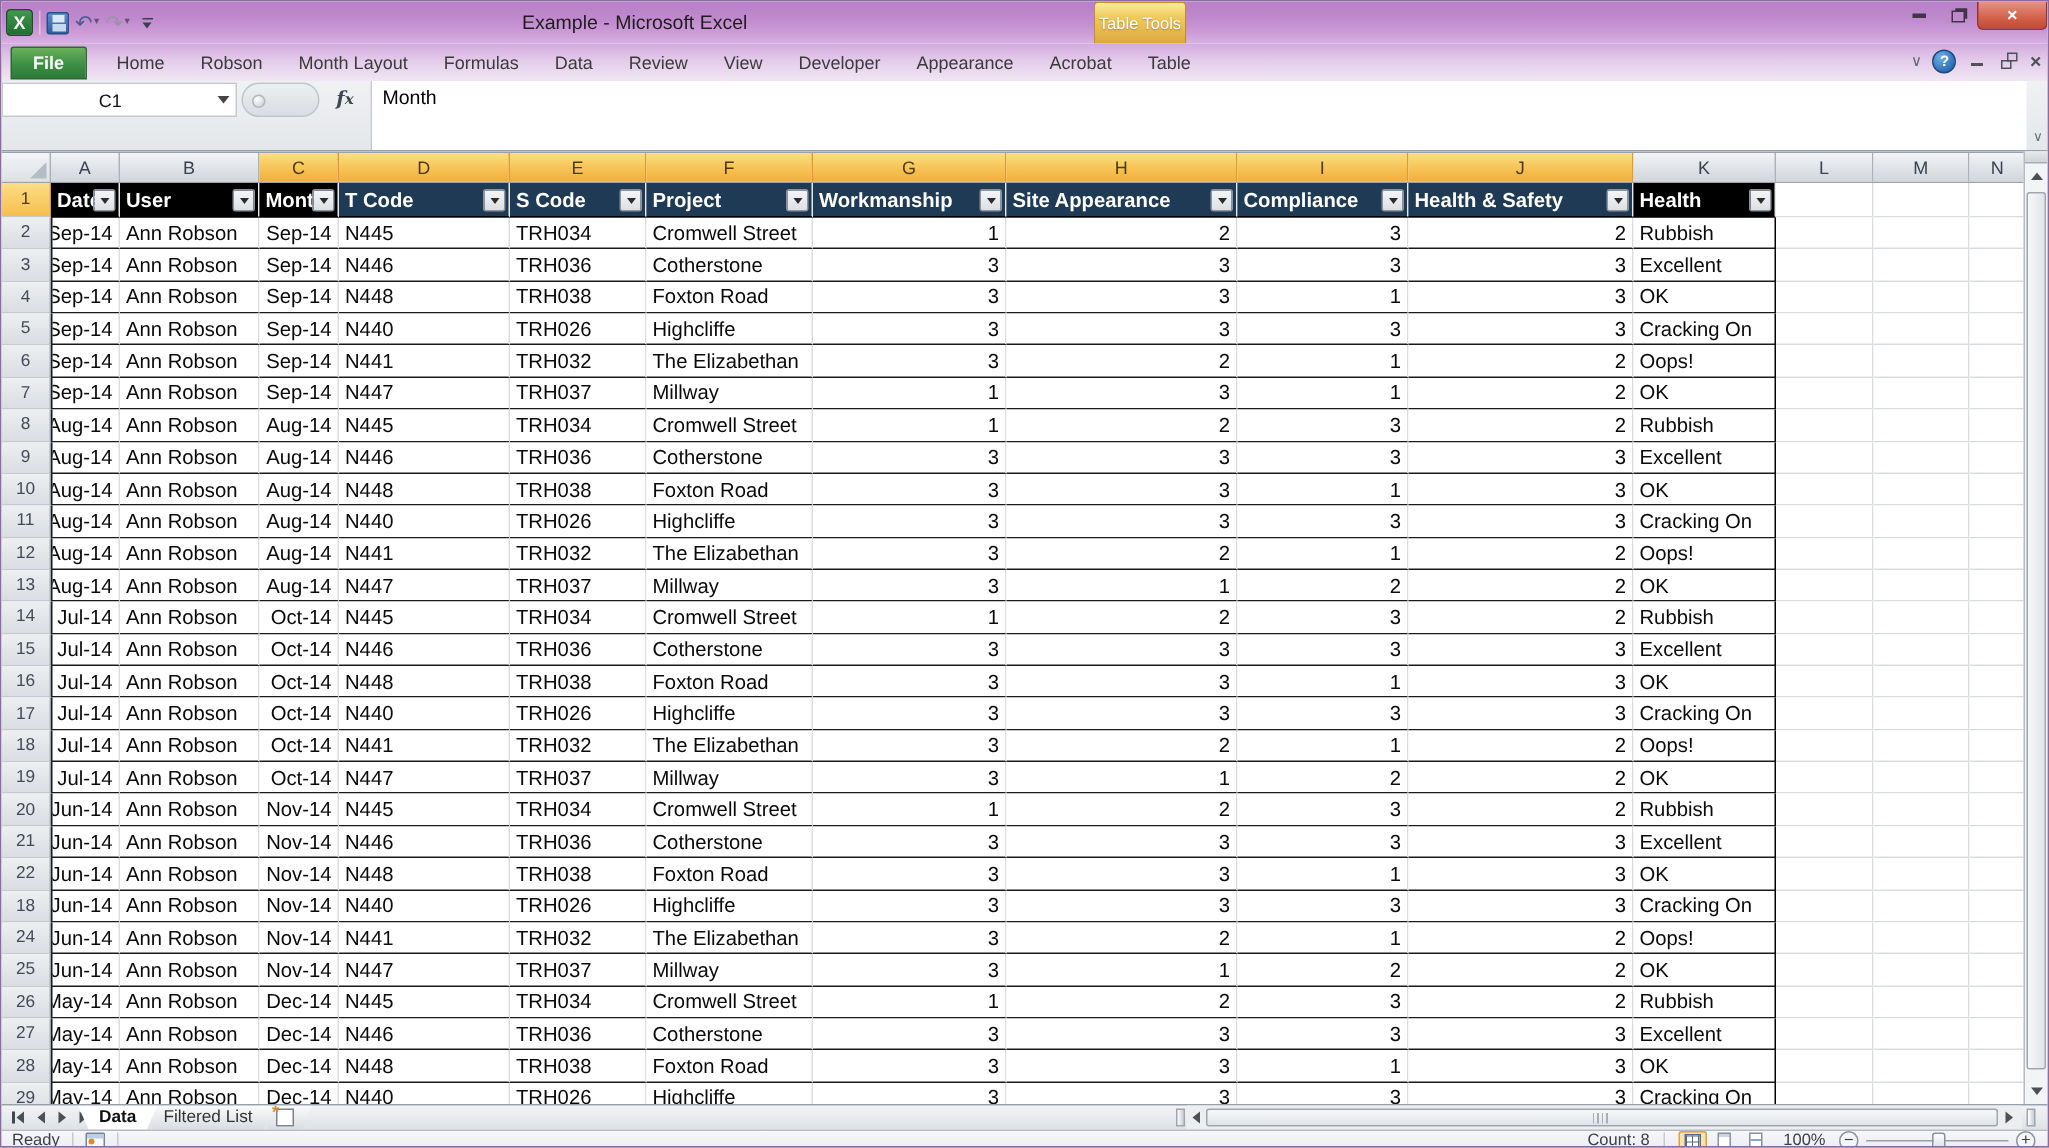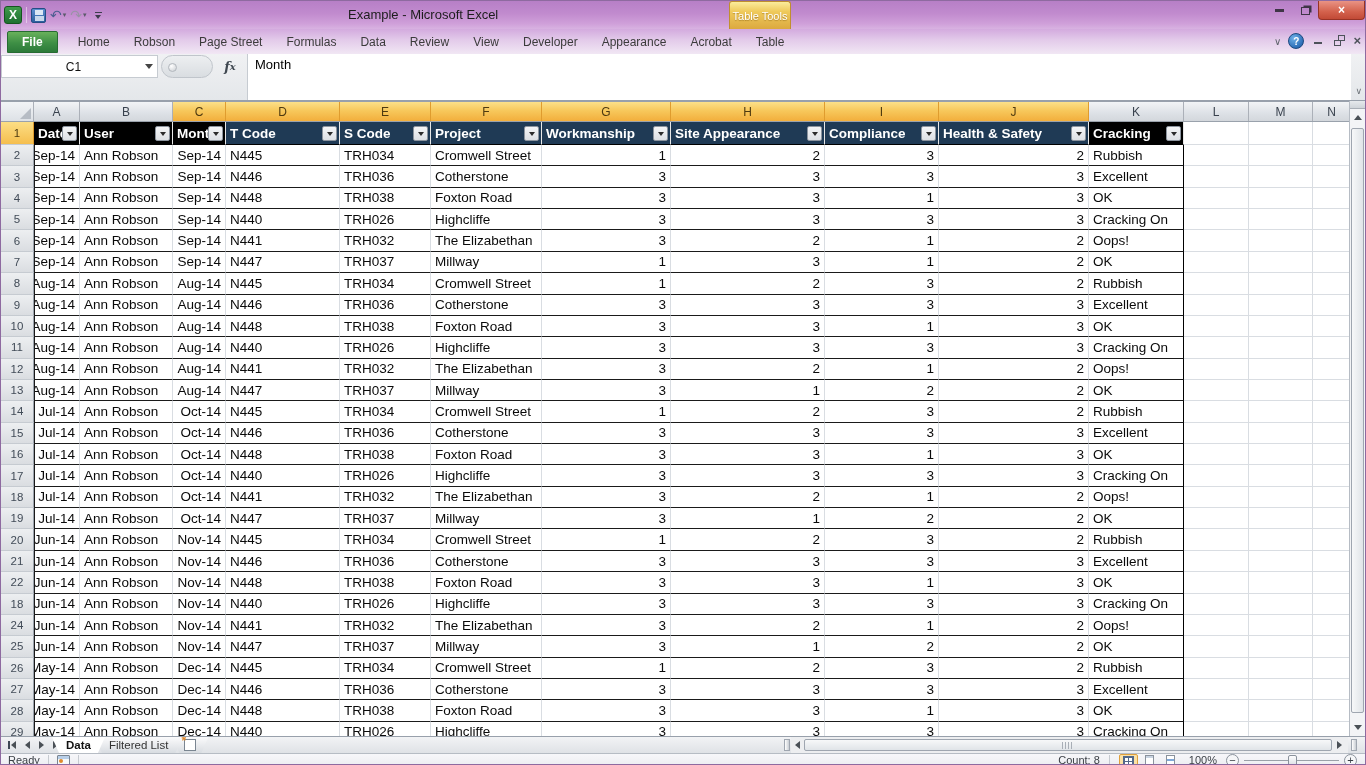--- a/index.html
+++ b/index.html
@@ -215,21 +215,21 @@
         </div>
     </div>
   </div>
 
   <div class="tabrow">
     <div class="tabs">
       <div class="file-tab">File</div>
 
     <div class="rtab">Home</div>
         <div class="rtab">Robson</div>
-        <div class="rtab">Page Street</div>
+        <div class="rtab">Month Layout</div>
         <div class="rtab">Formulas</div>
         <div class="rtab">Data</div>
         <div class="rtab">Review</div>
         <div class="rtab">View</div>
         <div class="rtab">Developer</div>
         <div class="rtab">Appearance</div>
         <div class="rtab">Acrobat</div>
         <div class="rtab ctx">Table</div>
       </div>
     <div class="ribbon-right">
@@ -341,21 +341,21 @@
               <span class="tri"></span>
             </span>
           </div>
           <div class="hcell navy" style="width: 150px;">
             <span class="hdr-label">Health &amp; Safety</span>
             <span class="fbtn">
               <span class="tri"></span>
             </span>
           </div>
           <div class="hcell black" style="width: 95px;">
-            <span class="hdr-label">Cracking</span>
+            <span class="hdr-label">Health</span>
             <span class="fbtn">
               <span class="tri"></span>
             </span>
           </div>
           <div class="ecell" style="width: 65px;"></div>
           <div class="ecell" style="width: 64px;"></div>
           <div class="ecell" style="width: 38px;"></div>
         </div>
         <div class="row drow">
           <div class="rn">2</div>

